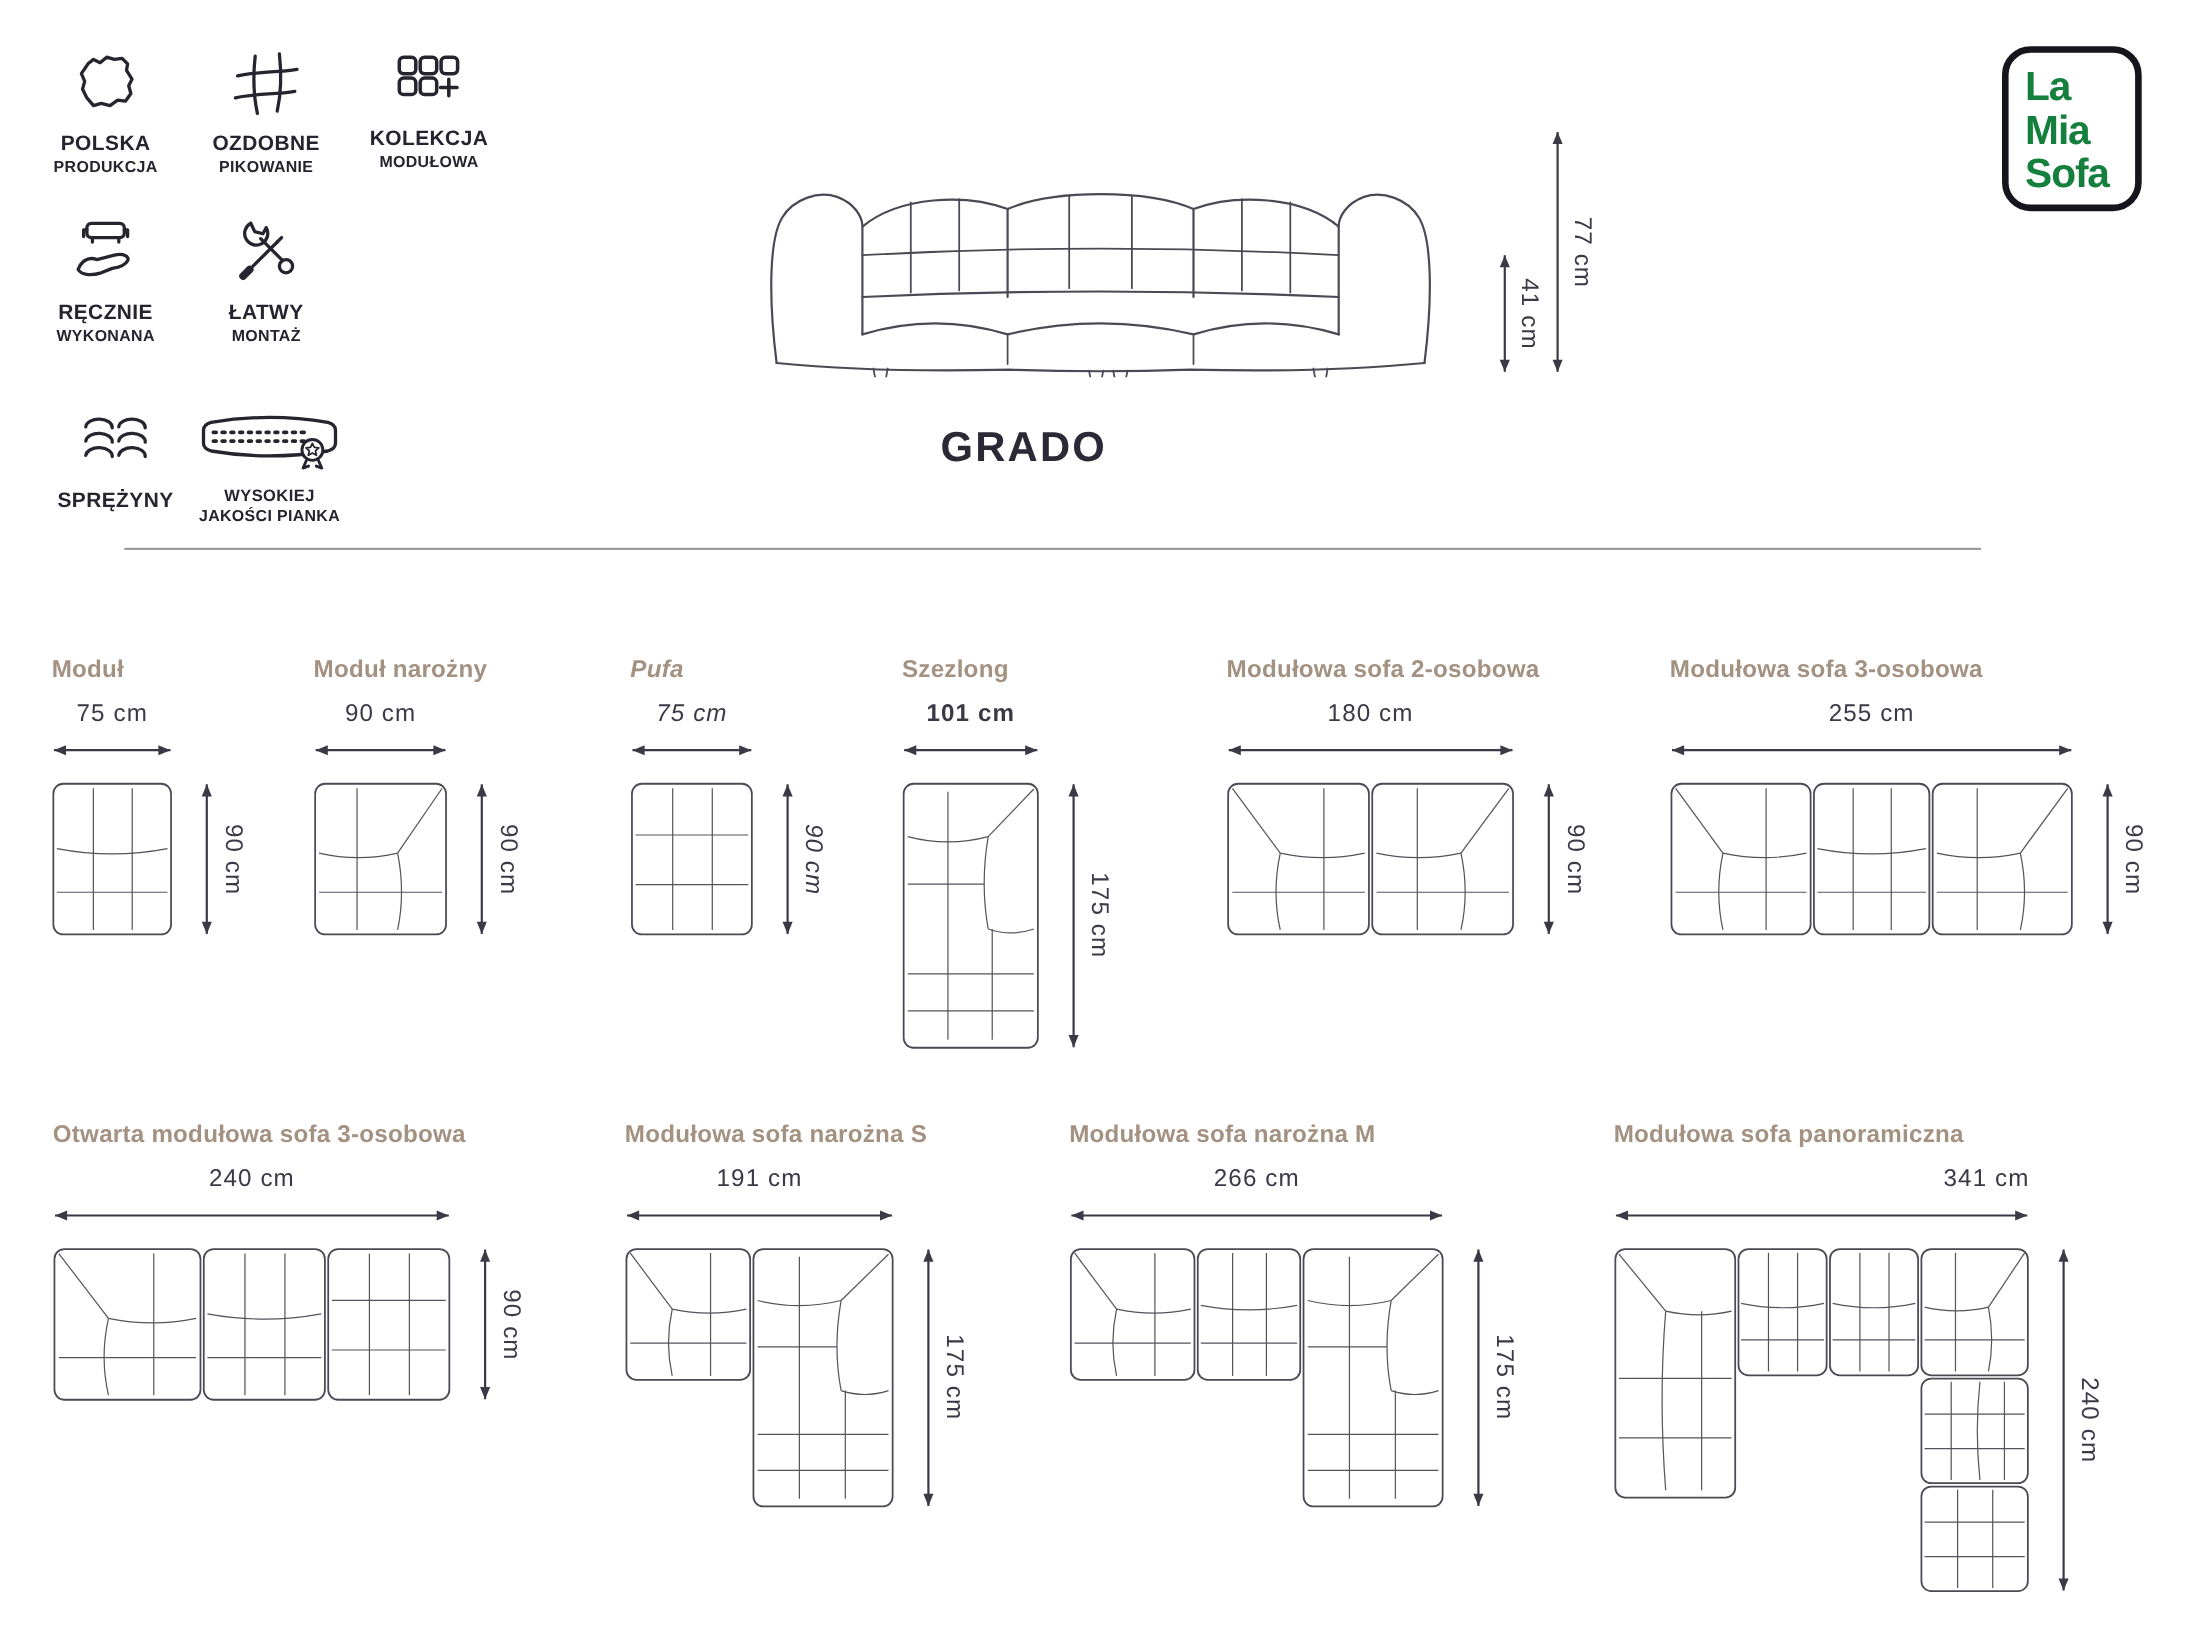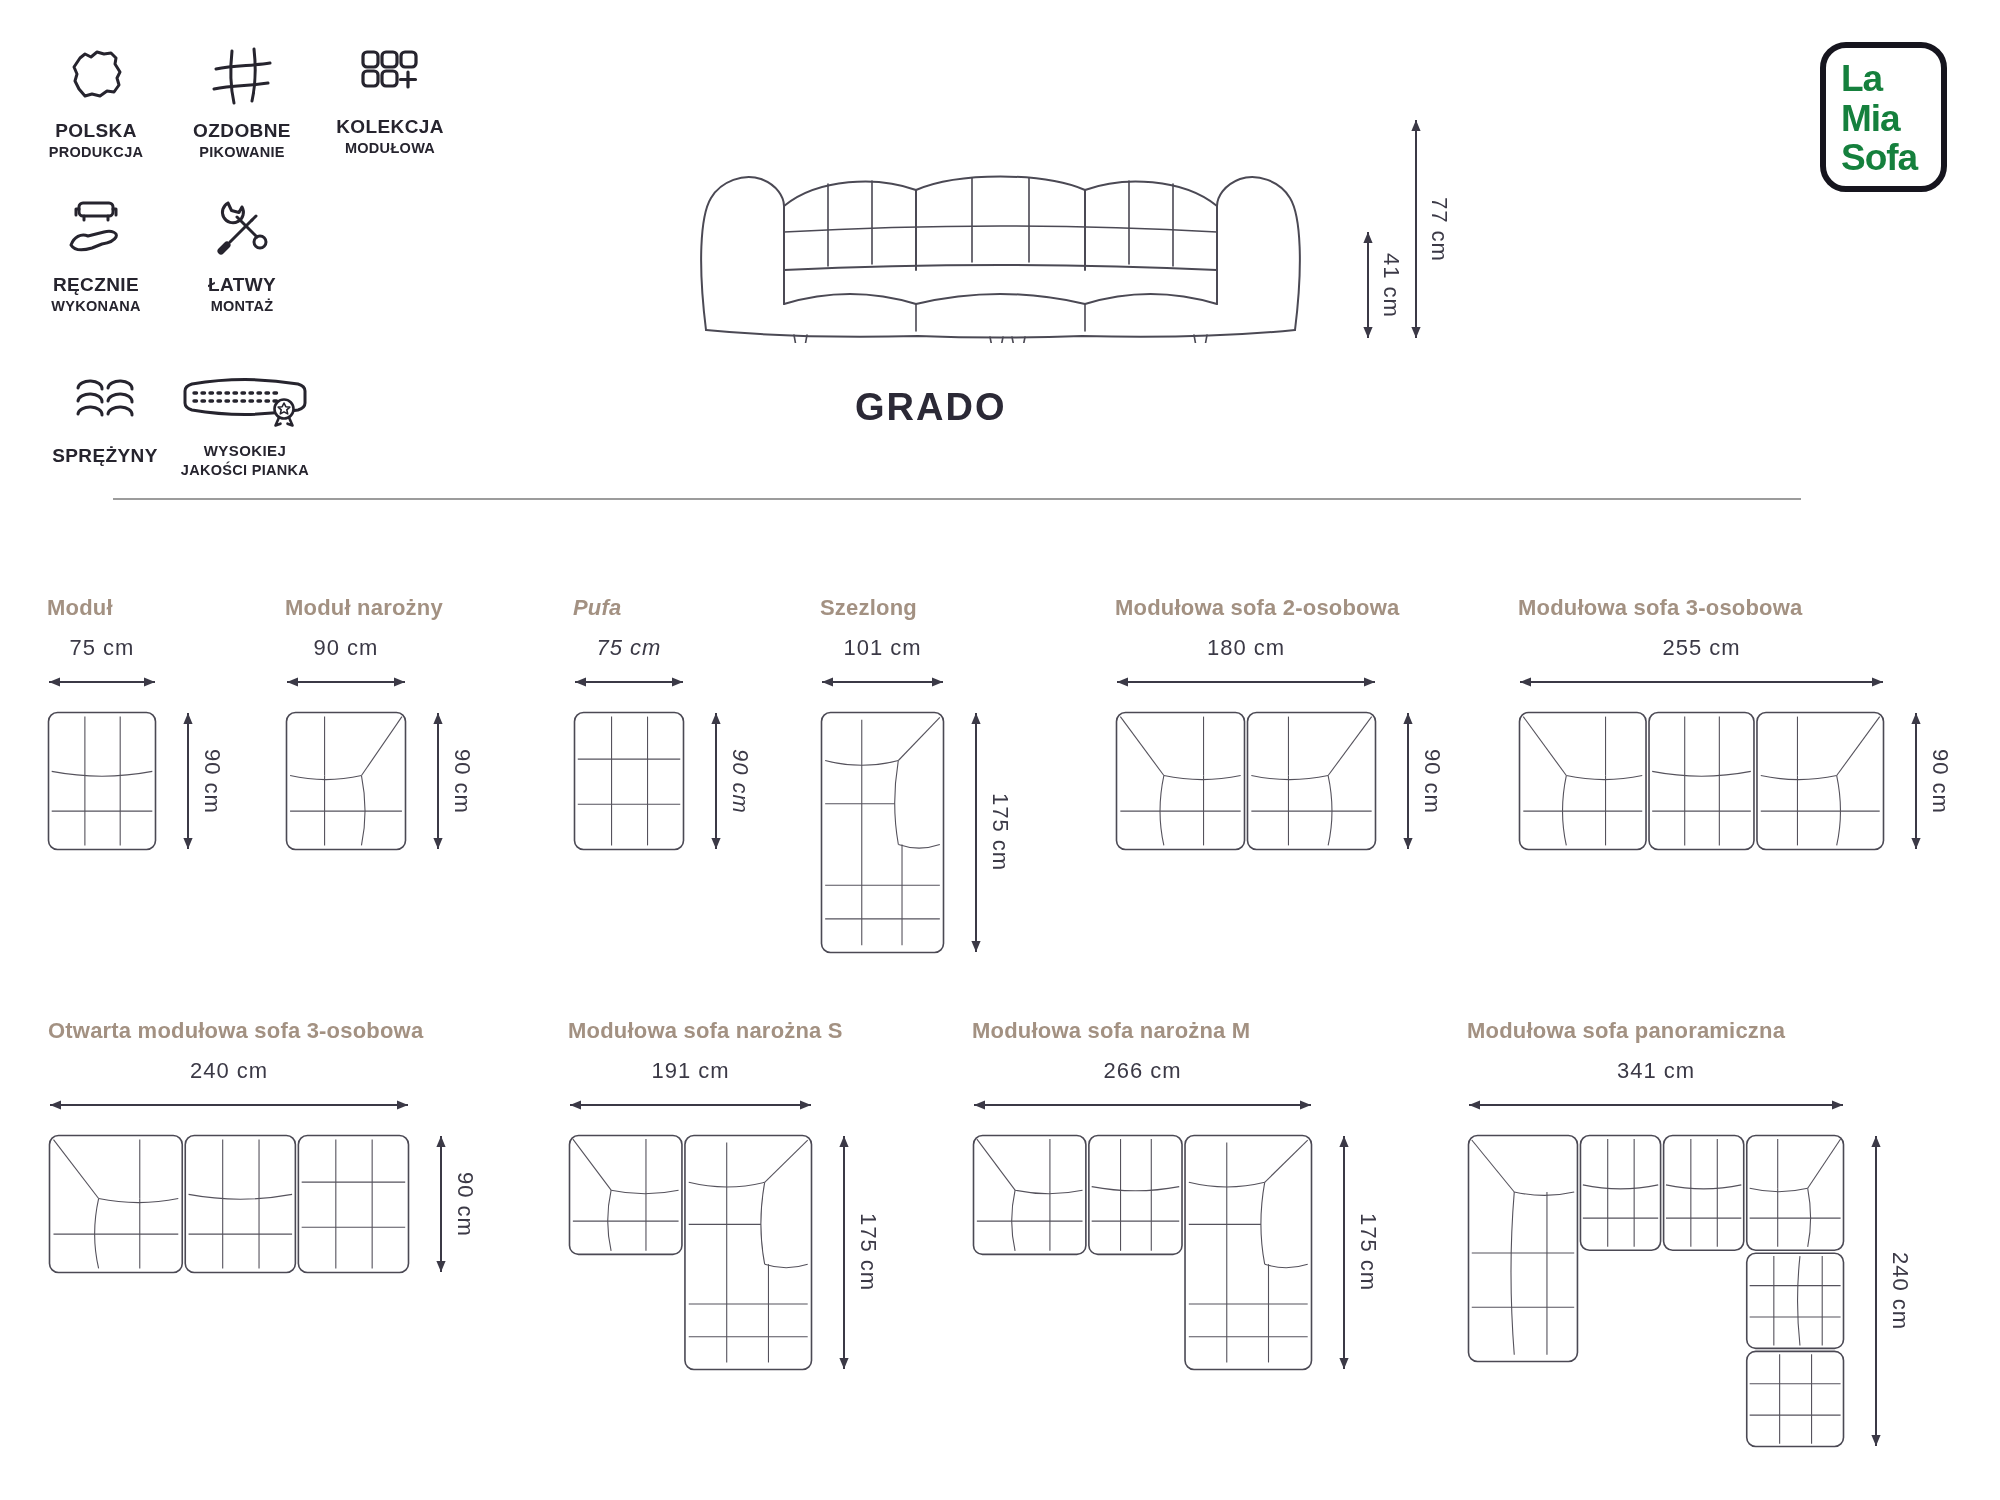--- a/index.html
+++ b/index.html
@@ -245,21 +245,21 @@
         <path d="M7,138 L11.599999999999998,127 L2.3999999999999995,127 Z" fill="#3b3946"></path>
         <path d="M7,2 L2.400000000000002,13 L11.600000000000001,13 Z" fill="#3b3946"></path>
       </svg>
     <div class="vlabel hl" style="left: 154px; top: 116px; height: 140px;">
         <span>90 cm</span>
       </div>
   </div>
 
   <div class="card" style="left: 820px; top: 595px; width: 205px; height: 369px;">
     <div class="ctitle">Szezlong</div>
-    <div class="wlabel" style="width: 125px;">101 cm</div>
+    <div class="wlabel" style="width: 125px; font-weight: bold;">101 cm</div>
     <svg class="harrow" width="125" height="14">
         <line x1="2" y1="7" x2="123" y2="7" stroke="#3b3946" stroke-width="2"></line>
         <path d="M123,7 L112,2.4000000000000004 L112,11.6 Z" fill="#3b3946"></path>
         <path d="M2,7 L13,11.599999999999998 L13,2.3999999999999986 Z" fill="#3b3946"></path>
       </svg>
     <svg class="drawing" width="125" height="243">
         <rect x="1.5" y="1.5" width="122" height="240" rx="9" fill="#fff" stroke="#4b4954" stroke-width="1.6"></rect>
         <line x1="119.84" y1="6.3" x2="78.36" y2="49.5" stroke="#55525c" stroke-width="1.1"></line>
         <line x1="41.760000000000005" y1="8.7" x2="41.760000000000005" y2="234.29999999999998" stroke="#55525c" stroke-width="1.1"></line>
         <line x1="82.02000000000001" y1="133.5" x2="82.02000000000001" y2="234.29999999999998" stroke="#55525c" stroke-width="1.1"></line>
@@ -464,21 +464,21 @@
         <path d="M7,235 L11.599999999999998,224 L2.3999999999999995,224 Z" fill="#3b3946"></path>
         <path d="M7,2 L2.400000000000002,13 L11.600000000000001,13 Z" fill="#3b3946"></path>
       </svg>
     <div class="vlabel hl" style="left: 383px; top: 116px; height: 237px;">
         <span>175 cm</span>
       </div>
   </div>
 
   <div class="card" style="left: 1467px; top: 1018px; width: 458px; height: 440px;">
     <div class="ctitle">Modułowa sofa panoramiczna</div>
-    <div class="wlabel" style="width: 378px;">341 cm</div>
+    <div class="wlabel" style="width: 378px; text-align: right;">341 cm</div>
     <svg class="harrow" width="378" height="14">
         <line x1="2" y1="7" x2="376" y2="7" stroke="#3b3946" stroke-width="2"></line>
         <path d="M376,7 L365,2.4000000000000004 L365,11.6 Z" fill="#3b3946"></path>
         <path d="M2,7 L13,11.599999999999998 L13,2.3999999999999986 Z" fill="#3b3946"></path>
       </svg>
     <svg class="drawing" width="378" height="314">
         <rect x="1.5" y="1.5" width="108.95894428152492" height="225.95833333333334" rx="9" fill="#fff" stroke="#4b4954" stroke-width="1.6"></rect>
         <line x1="4.768768328445748" y1="6.019166666666667" x2="47.262756598240465" y2="57.989583333333336" stroke="#55525c" stroke-width="1.1"></line>
         <line x1="79.95043988269794" y1="57.989583333333336" x2="79.95043988269794" y2="220.67958333333334" stroke="#55525c" stroke-width="1.1"></line>
         <line x1="4.768768328445748" y1="118.99833333333335" x2="107.19017595307918" y2="118.99833333333335" stroke="#55525c" stroke-width="1.1"></line>

